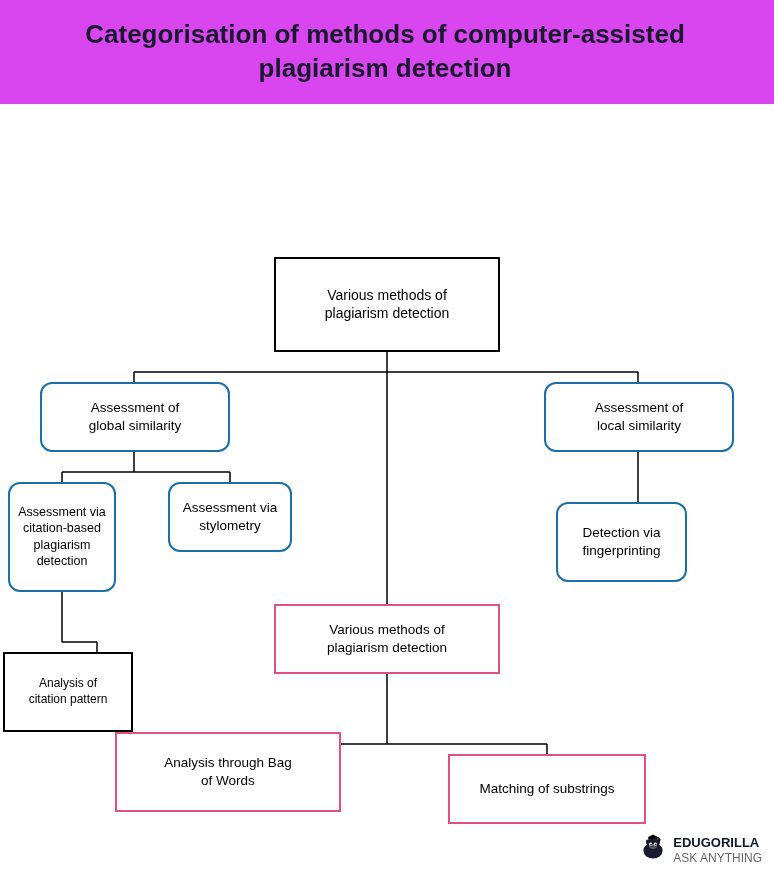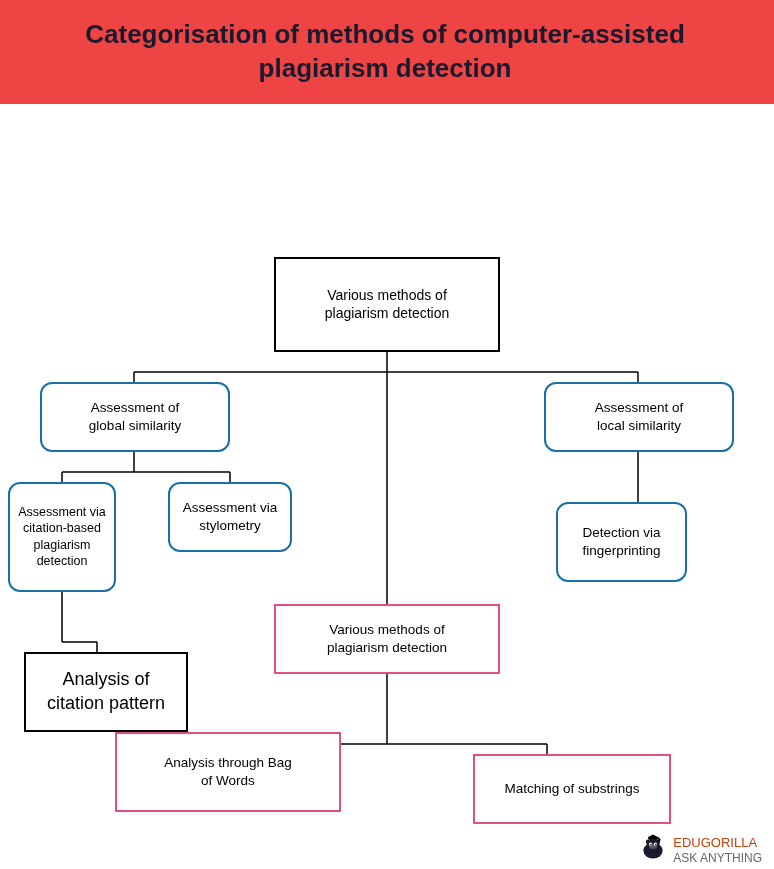--- a/index.html
+++ b/index.html
@@ -5,21 +5,21 @@
     * { box-sizing: border-box; margin: 0; padding: 0; }
     body {
       width: 774px;
       height: 869px;
       font-family: Arial, sans-serif;
       background: #fff;
       overflow: hidden;
     }
 
     .header {
-      background: #ef4444;
+      background: #d946ef;
       text-align: center;
       padding: 18px 30px 18px 26px;
       min-height: 100px;
       display: flex;
       align-items: center;
       justify-content: center;
     }
 
     .header-title {
       font-size: 26px;
@@ -72,22 +72,22 @@
       position: absolute;
       bottom: 8px;
       right: 12px;
       display: flex;
       align-items: center;
       gap: 4px;
     }
 
     .logo-text {
       font-size: 13px;
-      font-weight: normal;
-      color: #c2410c;
+      font-weight: bold;
+      color: #0f172a;
     }
 
     .logo-sub {
       font-size: 12px;
       color: #666;
       display: block;
       font-weight: normal;
     }
 
     .gorilla-icon {
@@ -156,33 +156,33 @@
   </div>
 
   <div class="node blue-border" style="left:168px; top:378px; width:124px; height:70px;">
     <span>Assessment via<br>stylometry</span>
   </div>
 
   <div class="node blue-border" style="left:556px; top:398px; width:131px; height:80px;">
     <span>Detection via<br>fingerprinting</span>
   </div>
 
-  <div class="node" style="left:24px; top:548px; width:164px; height:80px; font-size:18px; border-color:#000;">
+  <div class="node" style="left:3px; top:548px; width:130px; height:80px; font-size:12px; border-color:#000;">
     <span>Analysis of<br>citation pattern</span>
   </div>
 
   <div class="node pink-border" style="left:274px; top:500px; width:226px; height:70px; font-size:13.5px;">
     <span>Various methods of<br>plagiarism detection</span>
   </div>
 
   <div class="node pink-border" style="left:115px; top:628px; width:226px; height:80px; font-size:13.5px;">
     <span>Analysis through Bag<br>of Words</span>
   </div>
 
-  <div class="node pink-border" style="left:448px; top:650px; width:198px; height:70px; font-size:13.5px;margin-left:25px;">
+  <div class="node pink-border" style="left:448px; top:650px; width:198px; height:70px; font-size:13.5px;">
     <span>Matching of substrings</span>
   </div>
 
   <div class="logo-area">
     <svg class="gorilla-icon" viewBox="0 0 40 40">
 
       <ellipse cx="20" cy="22" rx="12" ry="10" fill="#1a1a2e"></ellipse>
       <ellipse cx="20" cy="13" rx="8" ry="7" fill="#1a1a2e"></ellipse>
       <ellipse cx="14" cy="11" rx="3" ry="3" fill="#1a1a2e"></ellipse>
       <ellipse cx="26" cy="11" rx="3" ry="3" fill="#1a1a2e"></ellipse>

